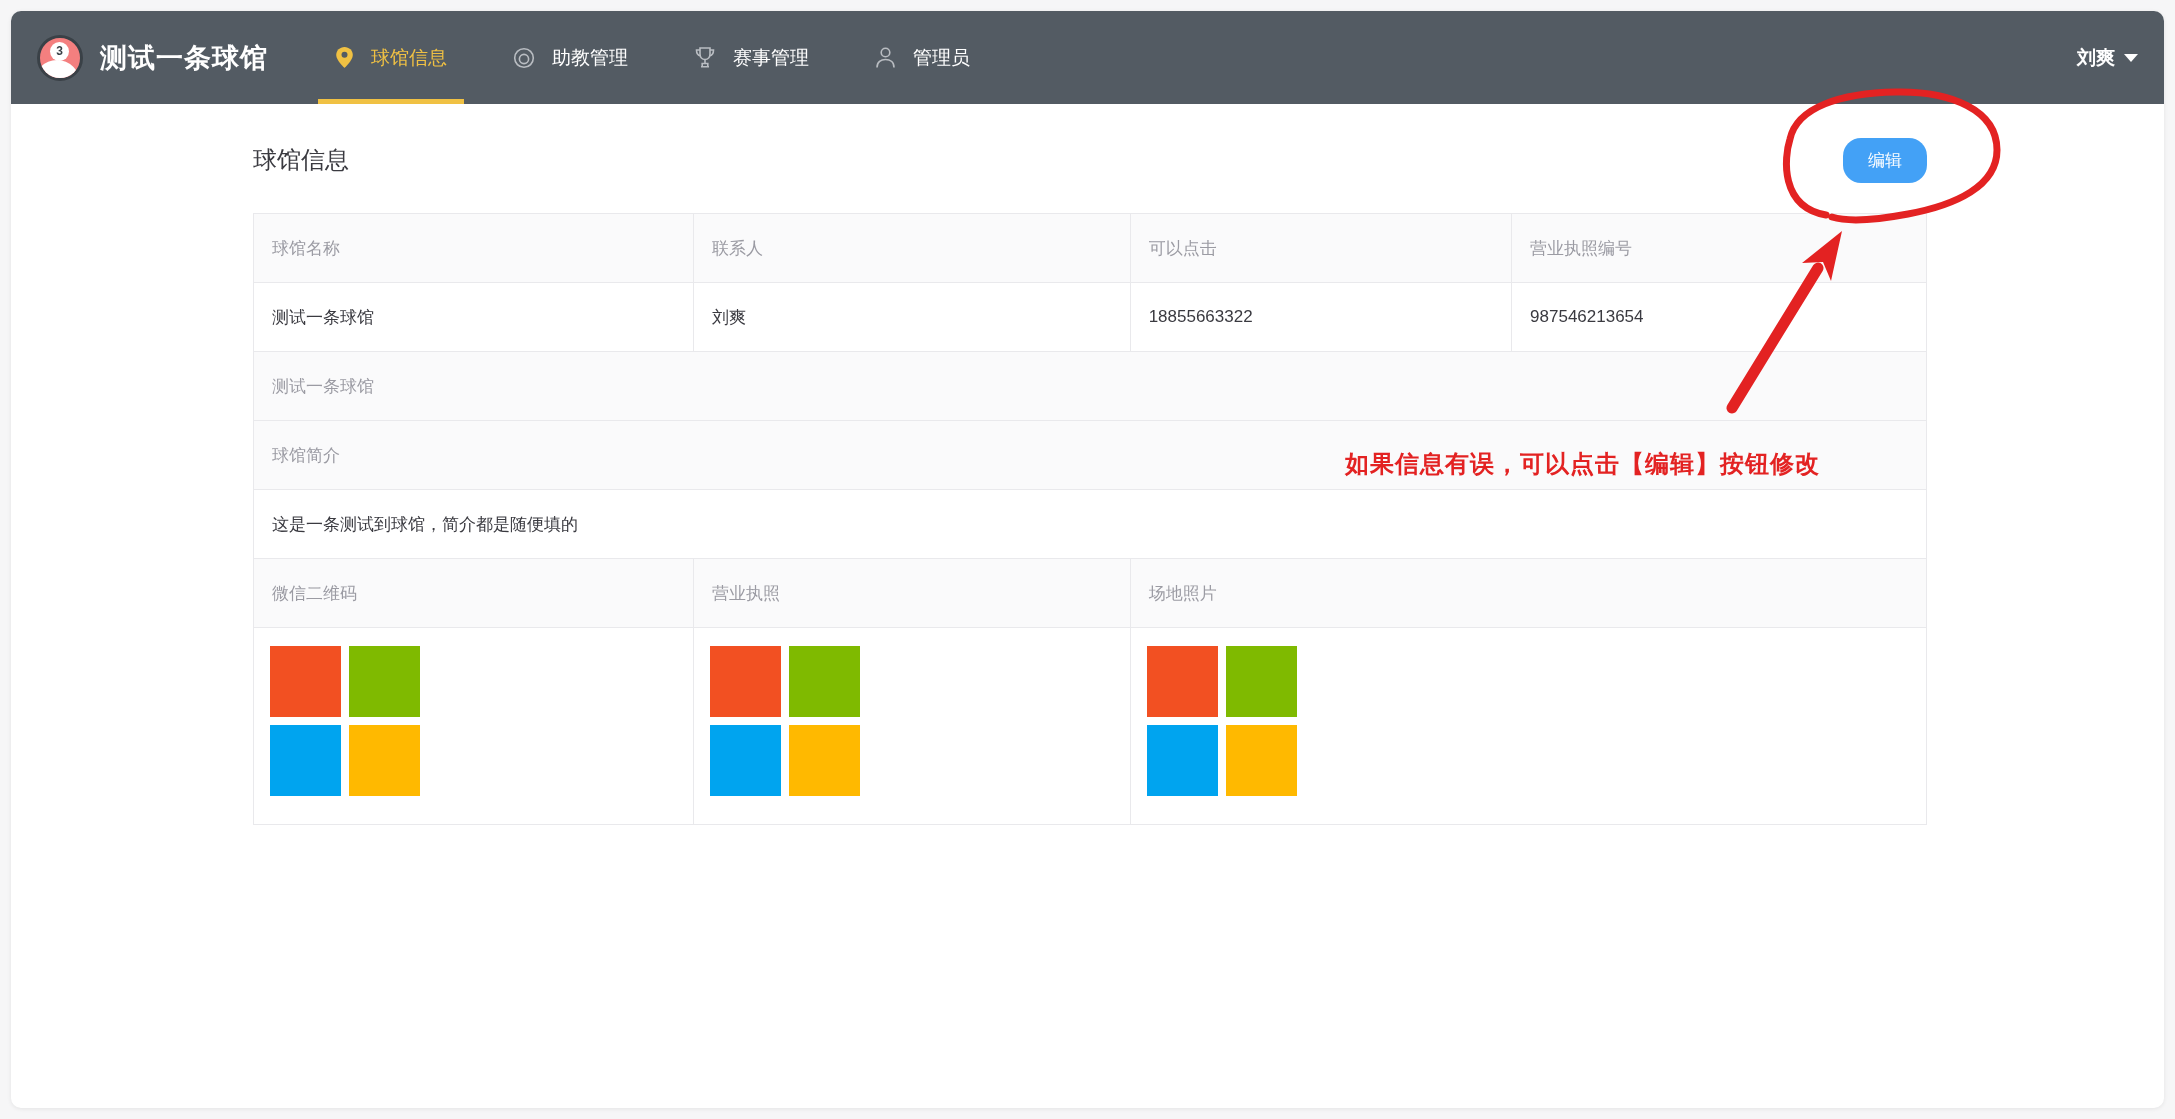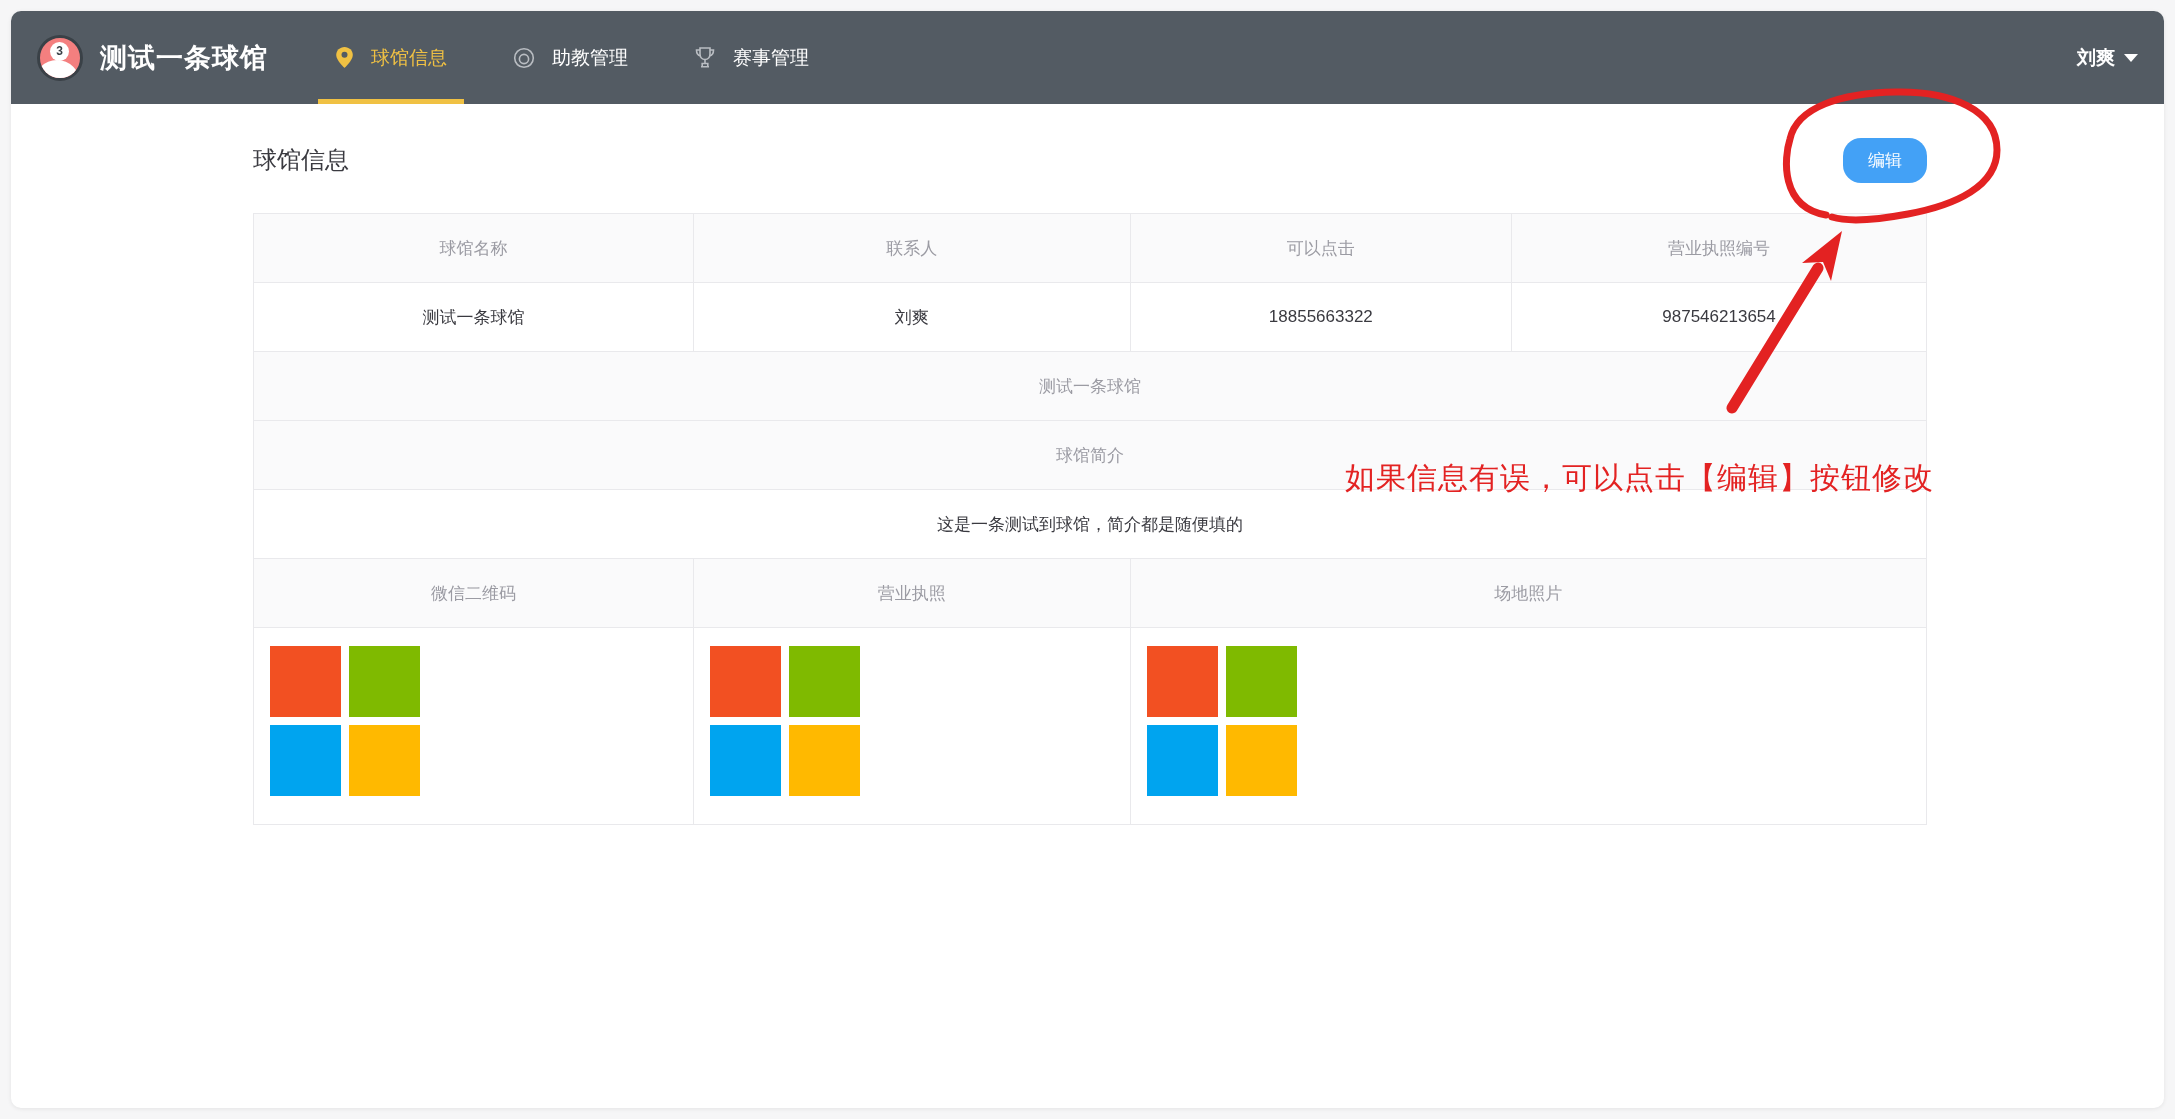--- a/index.html
+++ b/index.html
@@ -75,38 +75,38 @@
     background:var(--btn-blue,#43a1f6); color:#ffffff; font-size:17px;
     cursor:pointer; font-family:inherit;
   }
 
   table.info {
     margin-top:30px; width:100%;
     border-collapse:collapse; table-layout:fixed;
   }
   table.info td {
     border:1px solid #e9e9ec; padding:0 18px;
-    font-size:17px; height:69px;text-align:center;
+    font-size:17px; height:69px;
   }
   tr.hdr td { background:#fafafb; color:#9b9ba3; }
   tr.val td { background:#ffffff; color:#3a3a40; }
   tr.img-row td { height:197px; vertical-align:top; padding:18px 16px; }
 
   .ms-logo {
     width:150px; height:150px;
     display:grid; grid-template-columns:71px 71px; grid-template-rows:71px 71px;
     gap:8px;
   }
   .ms-logo div { width:71px; height:71px; }
 
   
   .overlay-svg { position:absolute; inset:0; pointer-events:none; }
   .annotation-text {
-    position:absolute; left:1345px; top:458px;
-    font-size:30px; font-weight:normal; color:var(--annot-red,#e32222);
+    position:absolute; left:1345px; top:448px;
+    font-size:24px; font-weight:bold; color:var(--annot-red,#e32222);
     letter-spacing:1px; white-space:nowrap; pointer-events:none;
   }
 </style>
 </head>
 <body>
 
 <div id="screen">
   <div class="card">
 
     <div class="navbar">
@@ -144,20 +144,29 @@
           <span class="ico">
             <svg width="22" height="23" viewBox="0 0 22 23" fill="none" stroke="#b9bdc2" stroke-width="1.6">
               <path d="M6 2 H16 V8 C16 11.3 13.8 13.5 11 13.5 C8.2 13.5 6 11.3 6 8 Z"></path>
               <path d="M6 4 H2.5 C2.5 8 4.5 9.5 6.5 9.8 M16 4 H19.5 C19.5 8 17.5 9.5 15.5 9.8"></path>
               <path d="M11 13.5 V17.5 M7 20.8 H15 M8.2 17.5 H13.8 V20.8 H8.2 Z"></path>
             </svg>
           </span>
           <span>赛事管理</span>
         </div>
 
+        <div class="nav-item">
+          <span class="ico">
+            <svg width="21" height="23" viewBox="0 0 21 23" fill="none" stroke="#b9bdc2" stroke-width="1.6">
+              <circle cx="10.5" cy="6.5" r="4.3"></circle>
+              <path d="M2 21.5 C2 15.8 6 13.5 10.5 13.5 C15 13.5 19 15.8 19 21.5"></path>
+            </svg>
+          </span>
+          <span>管理员</span>
+        </div>
       </div>
 
       <div class="spacer"></div>
 
       <div class="user">
         <span>刘爽</span>
         <span class="caret"></span>
       </div>
     </div>
 

